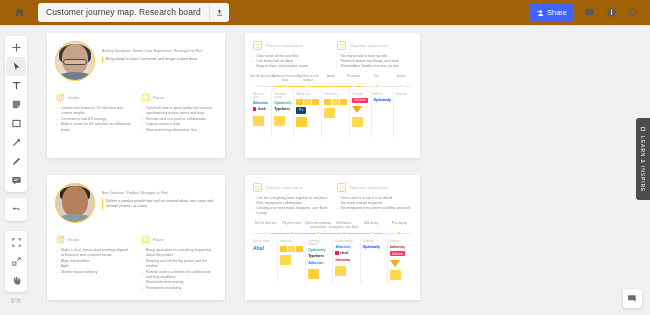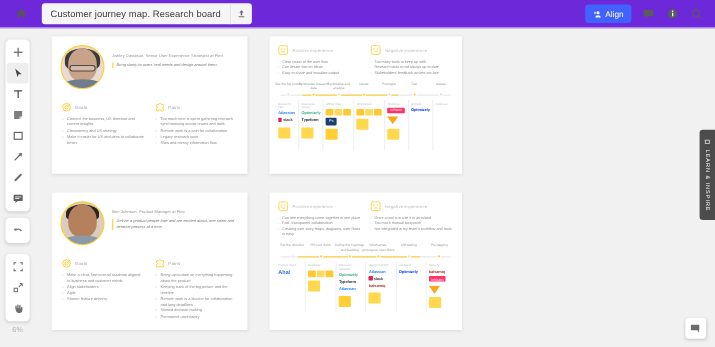--- a/index.html
+++ b/index.html
@@ -7,21 +7,21 @@
     width: 650px; height: 315px;
     overflow: hidden;
     font-family: "Liberation Sans", sans-serif;
     background: #f1f1f1;
   }
   #app { position: relative; width: 650px; height: 315px; background: #f1f1f1; }
 
   
   .topbar {
     position: absolute; top: 0; left: 0; width: 650px; height: 26px;
-    background: #6d28d9;
+    background: #a16207;
     display: flex; align-items: center;
     border-bottom: 1px solid #eaeaea;
     z-index: 40;
     text-align: right;
   }
   .home-btn {
     width: 26px; height: 26px; margin-left: 6px;
     display: flex; align-items: center; justify-content: center;
     cursor: pointer;
   }
@@ -274,21 +274,21 @@
       </div>
     </div>
     <div class="topbar-right">
       <div class="share-btn">
         <svg width="8" height="8" viewBox="0 0 12 12">
             <circle cx="7" cy="4" r="2.1" fill="#fff"></circle>
             <path d="M3.4 10.4c0-2 1.6-3.1 3.6-3.1s3.6 1.1 3.6 3.1z" fill="#fff"></path>
             <path d="M1.6 3.6h2.6v.9H1.6z" fill="#fff"></path>
             <path d="M2.45 2.3h.9v3.5h-.9z" fill="#fff"></path>
           </svg>
-        <span>Align</span>
+        <span>Share</span>
       </div>
       <div class="tb-icon">
         <svg width="11" height="11" viewBox="0 0 12 12">
             <rect x="1.2" y="2" width="9.6" height="6.6" rx="1" fill="#5b5b5b"></rect>
             <path d="M3.2 8.6h2.4l-2.4 2z" fill="#5b5b5b"></path>
           </svg>
       </div>
       <div class="tb-icon">
         <svg width="11" height="11" viewBox="0 0 12 12">
             <circle cx="6" cy="6" r="4.7" fill="#5b5b5b"></circle>

